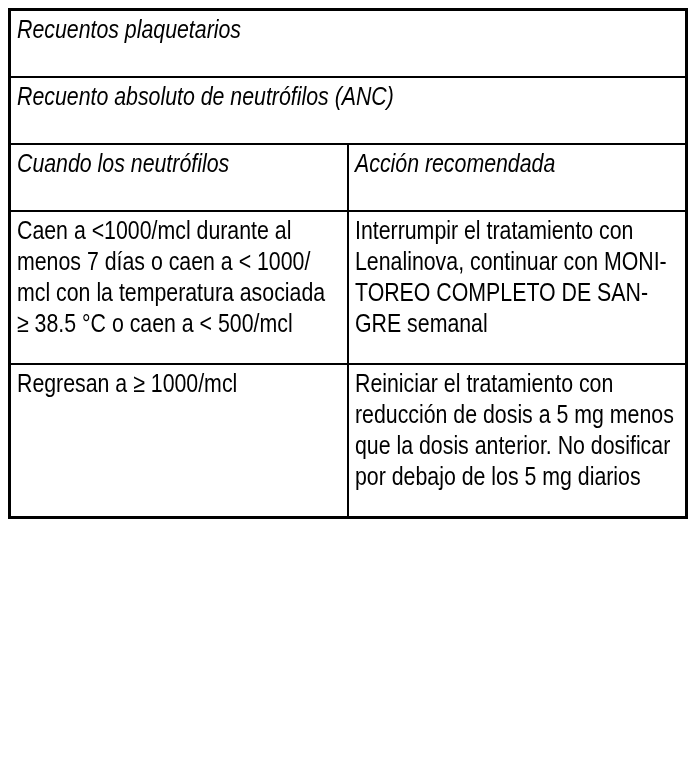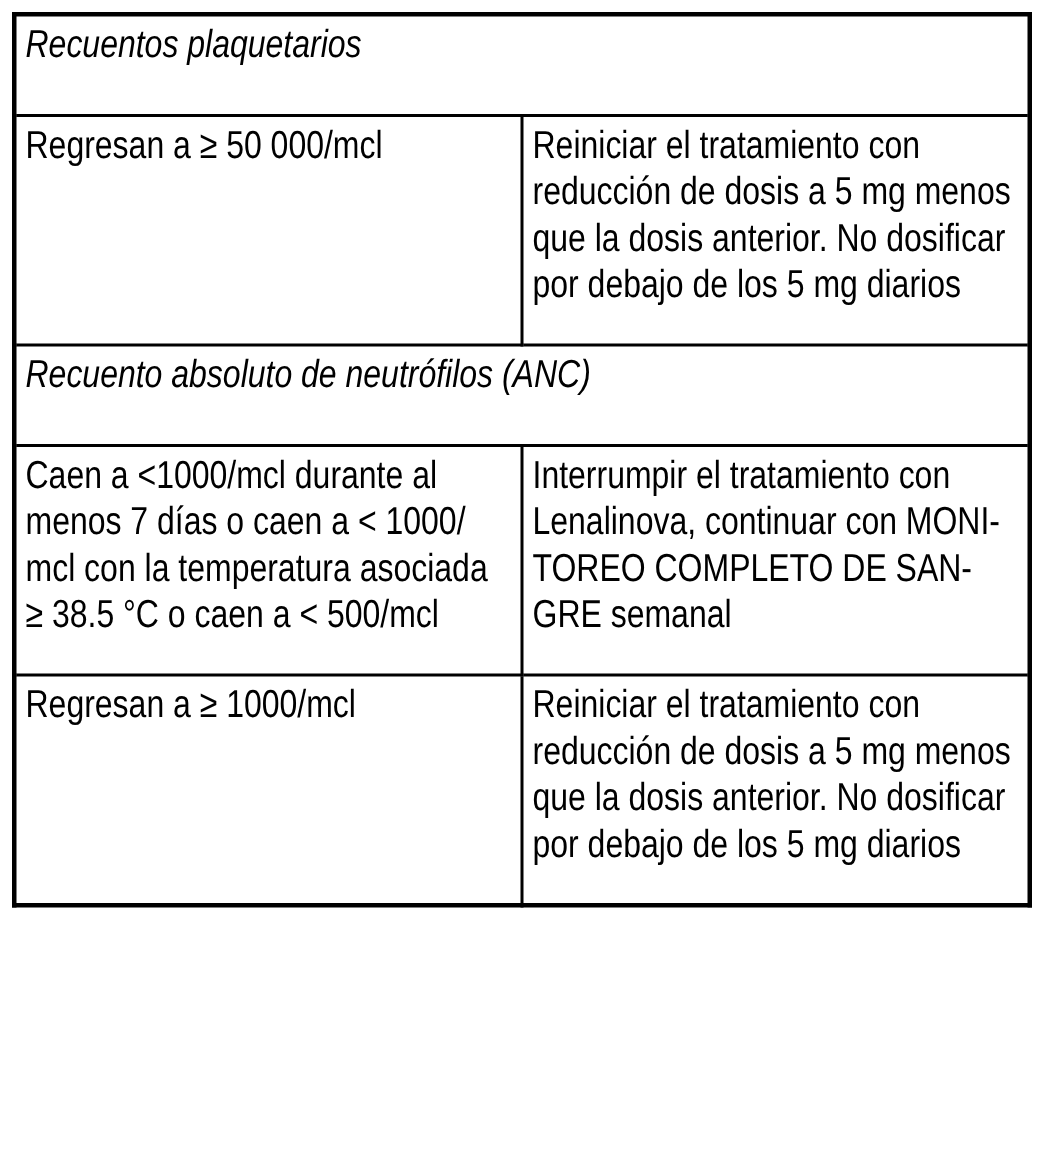--- a/index.html
+++ b/index.html
@@ -66,39 +66,36 @@
 
       <tr>
         <td class="sec" colspan="2">
           <div class="cond it">Recuentos plaquetarios</div>
         </td>
       </tr>
 
 
 
 
-      <tr>
-        <td>
-          <div class="cond">Regresan a ≥ 50 000/mcl</div>
-        </td>
-        <td>
-          <div class="cond">Reiniciar el tratamiento con
-reducción de dosis a 5 mg menos
-que la dosis anterior. No dosificar
-por debajo de los 5 mg diarios</div>
-        </td>
-      </tr>
 
       <tr>
         <td class="sec" colspan="2">
           <div class="cond it">Recuento absoluto de neutrófilos (ANC)</div>
         </td>
       </tr>
 
 
+      <tr>
+        <td class="colhead">
+          <div class="cond it">Cuando los neutrófilos</div>
+        </td>
+        <td class="colhead">
+          <div class="cond it">Acción recomendada</div>
+        </td>
+      </tr>
 
       <tr>
         <td>
           <div class="cond">Caen a &lt;1000/mcl durante al
 menos 7 días o caen a &lt; 1000/
 mcl con la temperatura asociada
 ≥ 38.5 °C o caen a &lt; 500/mcl</div>
         </td>
         <td>
           <div class="cond">Interrumpir el tratamiento con

